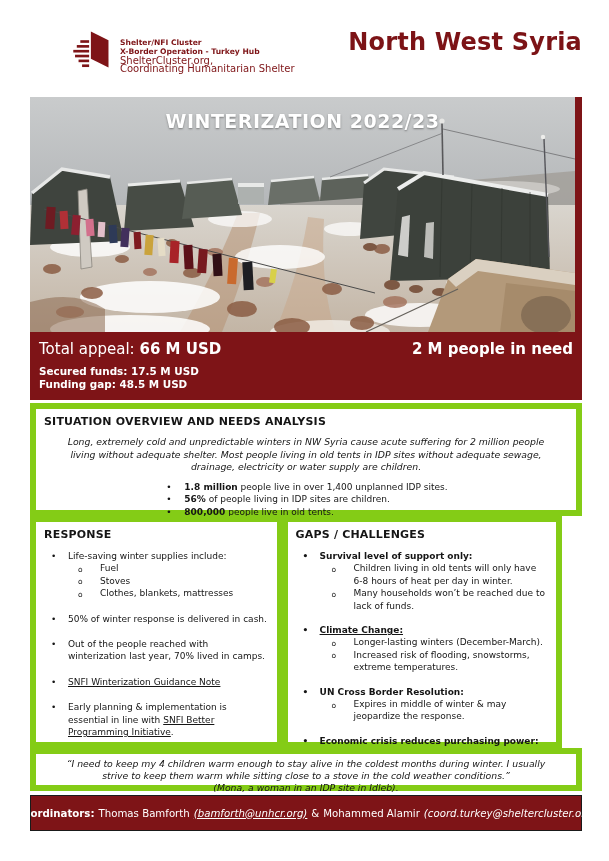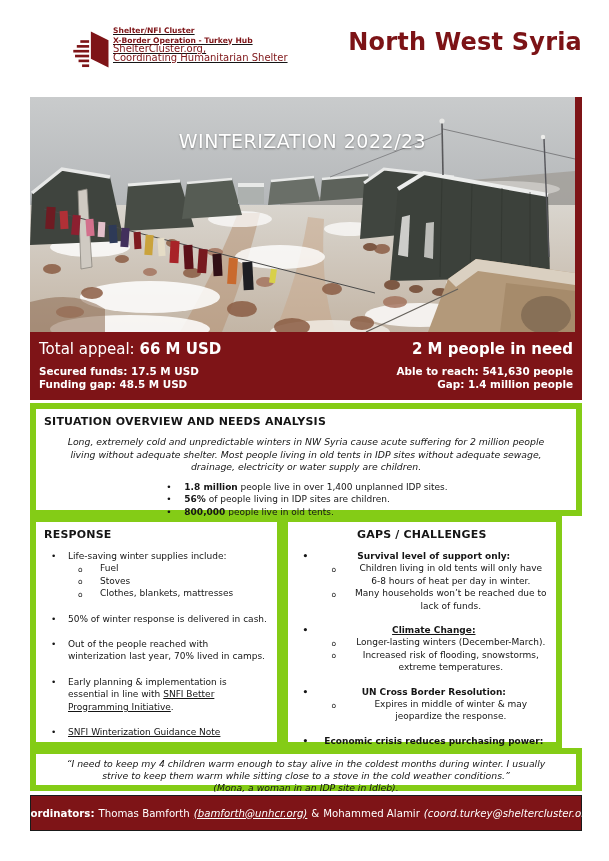--- a/index.html
+++ b/index.html
@@ -7,52 +7,52 @@
   body {
     width:609px; height:861px; background:#fff;
     font-family:"DejaVu Sans","Liberation Sans",sans-serif;
     color:#151515; -webkit-font-smoothing:antialiased;
   }
   .page { position:relative; width:609px; height:861px; overflow:hidden; background:#fff; }
   .abs { position:absolute; }
 
   
   .header { left:30px; top:22px; width:552px; height:60px; }
-  .logo-row { position:absolute; left:38px; top:2px; display:flex; gap:1px; align-items:flex-start;text-decoration:underline; }
+  .logo-row { position:absolute; left:38px; top:2px; display:flex; gap:8px; align-items:flex-end; }
   .logo-text { padding-top:2px; color:#7e1417; }
   .lt-b { font-size:7.6px; font-weight:bold; line-height:9.5px; }
   .lt-s { font-size:10px; line-height:8.6px; }
   .region-title { position:absolute; right:0; top:6px; font-size:24px; font-weight:bold; color:#7c1316; letter-spacing:.2px; }
 
   
   .banner { left:30px; top:97px; width:552px; height:235px; background:#bfc2c4; overflow:hidden; }
   .banner svg.scene { position:absolute; left:0; top:0; }
   .banner-strip { position:absolute; right:0; top:0; width:7px; height:235px; background:#7e1417; }
   .banner-title { position:absolute; left:0; top:13px; width:545px; text-align:center;
-    color:#fff; font-size:19px; font-weight:normal; letter-spacing:.5px;
-    text-shadow:0 1px 2px rgba(60,60,60,.55);margin-top:20px; }
+    color:#fff; font-size:19px; font-weight:bold; letter-spacing:.5px;
+    text-shadow:0 1px 2px rgba(60,60,60,.55); }
 
   
   .appeal { left:30px; top:332px; width:552px; height:68px; background:#7e1417; color:#fff; padding:8px 9px 0 9px; }
   .appeal-row1 { display:flex; justify-content:space-between; align-items:flex-start; font-size:15px; line-height:18px; }
   .appeal-row2 { display:flex; justify-content:space-between; margin-top:7px; font-size:10.4px; font-weight:bold; line-height:12.8px; }
   .ar-right { text-align:right; }
 
   
   .boxed { border:6px solid #84cc16; background:#fff; }
   .situation { left:30px; top:403px; width:552px; height:113px; padding:6px 8px; }
   .sec-heading { font-size:11px; font-weight:bold; letter-spacing:.2px; }
   .intro { font-style:italic; text-align:center; font-size:9.3px; line-height:12.6px; margin-top:8px; padding:0 10px; }
   .sit-bullets { width:fit-content; margin:7px auto 0; font-size:9.3px; line-height:13px; }
   .sit-li { position:relative; padding-left:20px; }
   .sit-li::before { content:"•"; position:absolute; left:2px; }
 
   .columns { left:30px; top:516px; width:532px; height:232px; display:flex; }
   .col-left  { width:262px; height:232px; padding:6px 8px; }
-  .col-right { width:291px; height:232px; margin-left:-1px; padding:6px 8px;text-align:center; }
+  .col-right { width:291px; height:232px; margin-left:-1px; padding:6px 8px; }
 
   .body-txt { font-size:9px; line-height:12.4px; }
   .li1 { position:relative; padding-left:24px; margin-top:9px; }
   .li1::before { content:"•"; position:absolute; left:7px; }
   .li2 { position:relative; padding-left:56px; }
   .li2::before { content:"o"; position:absolute; left:34px; font-size:7.5px; top:1.5px; }
   .g-li2 { position:relative; padding-left:58px; }
   .g-li2::before { content:"o"; position:absolute; left:36px; font-size:7.5px; top:1.5px; }
   .bold { font-weight:bold; }
   .doclink { color:#151515; text-decoration:underline; cursor:pointer; }
@@ -230,24 +230,20 @@
   <div class="abs appeal">
     <div class="appeal-row1">
       <div><span>Total appeal: </span><span class="bold">66 M USD</span></div>
       <div class="bold">2 M people in need</div>
     </div>
     <div class="appeal-row2">
       <div>
         <div>Secured funds: 17.5 M USD</div>
         <div>Funding gap: 48.5 M USD</div>
       </div>
-      <div class="ar-right">
-        <div>Able to reach: 541,630 people</div>
-        <div>Gap: 1.4 million people</div>
-      </div>
     </div>
   </div>
 
   <div class="abs boxed situation">
     <div class="sec-heading">SITUATION OVERVIEW AND NEEDS ANALYSIS</div>
     <div class="intro">Long, extremely cold and unpredictable winters in NW Syria cause acute suffering for 2 million people living without adequate shelter. Most people living in old tents in IDP sites without adequate sewage, drainage, electricity or water supply are children.</div>
     <div class="sit-bullets body-txt">
       <div class="sit-li"><span class="bold">1.8 million</span><span> people live in over 1,400 unplanned IDP sites.</span></div>
       <div class="sit-li"><span class="bold">56%</span><span> of people living in IDP sites are children.</span></div>
       <div class="sit-li"><span class="bold">800,000</span><span> people live in old tents.</span></div>
@@ -258,22 +254,22 @@
   <div class="abs columns">
     <div class="boxed col-left">
       <div class="sec-heading">RESPONSE</div>
       <div class="body-txt">
         <div class="li1"><span>Life-saving winter supplies include:</span></div>
         <div class="li2"><span>Fuel</span></div>
         <div class="li2"><span>Stoves</span></div>
         <div class="li2"><span>Clothes, blankets, mattresses</span></div>
         <div class="li1" style="margin-top:13px;"><span>50% of winter response is delivered in cash.</span></div>
         <div class="li1" style="margin-top:13px;"><span>Out of the people reached with winterization last year, 70% lived in camps.</span></div>
+        <div class="li1" style="margin-top:13px;"><span class="doclink">SNFI Winterization Guidance Note</span></div>
         <div class="li1" style="margin-top:13px;"><span>Early planning &amp; implementation is essential in line with </span><span class="doclink">SNFI Better Programming Initiative</span><span>.</span></div>
-        <div class="li1" style="margin-top:13px;"><span class="doclink">SNFI Winterization Guidance Note</span></div>
         <div class="li1" style="margin-top:13px;"><span>Eco-friendly fuel types are encouraged.</span></div>
       </div>
     </div>
     <div class="boxed col-right">
       <div class="sec-heading">GAPS / CHALLENGES</div>
       <div class="body-txt">
         <div class="li1 bold"><span>Survival level of support only:</span></div>
         <div class="g-li2"><span>Children living in old tents will only have 6-8 hours of heat per day in winter.</span></div>
         <div class="g-li2"><span>Many households won’t be reached due to lack of funds.</span></div>
         <div class="li1 bold" style="margin-top:12px;text-decoration:underline;"><span>Climate Change:</span></div>

